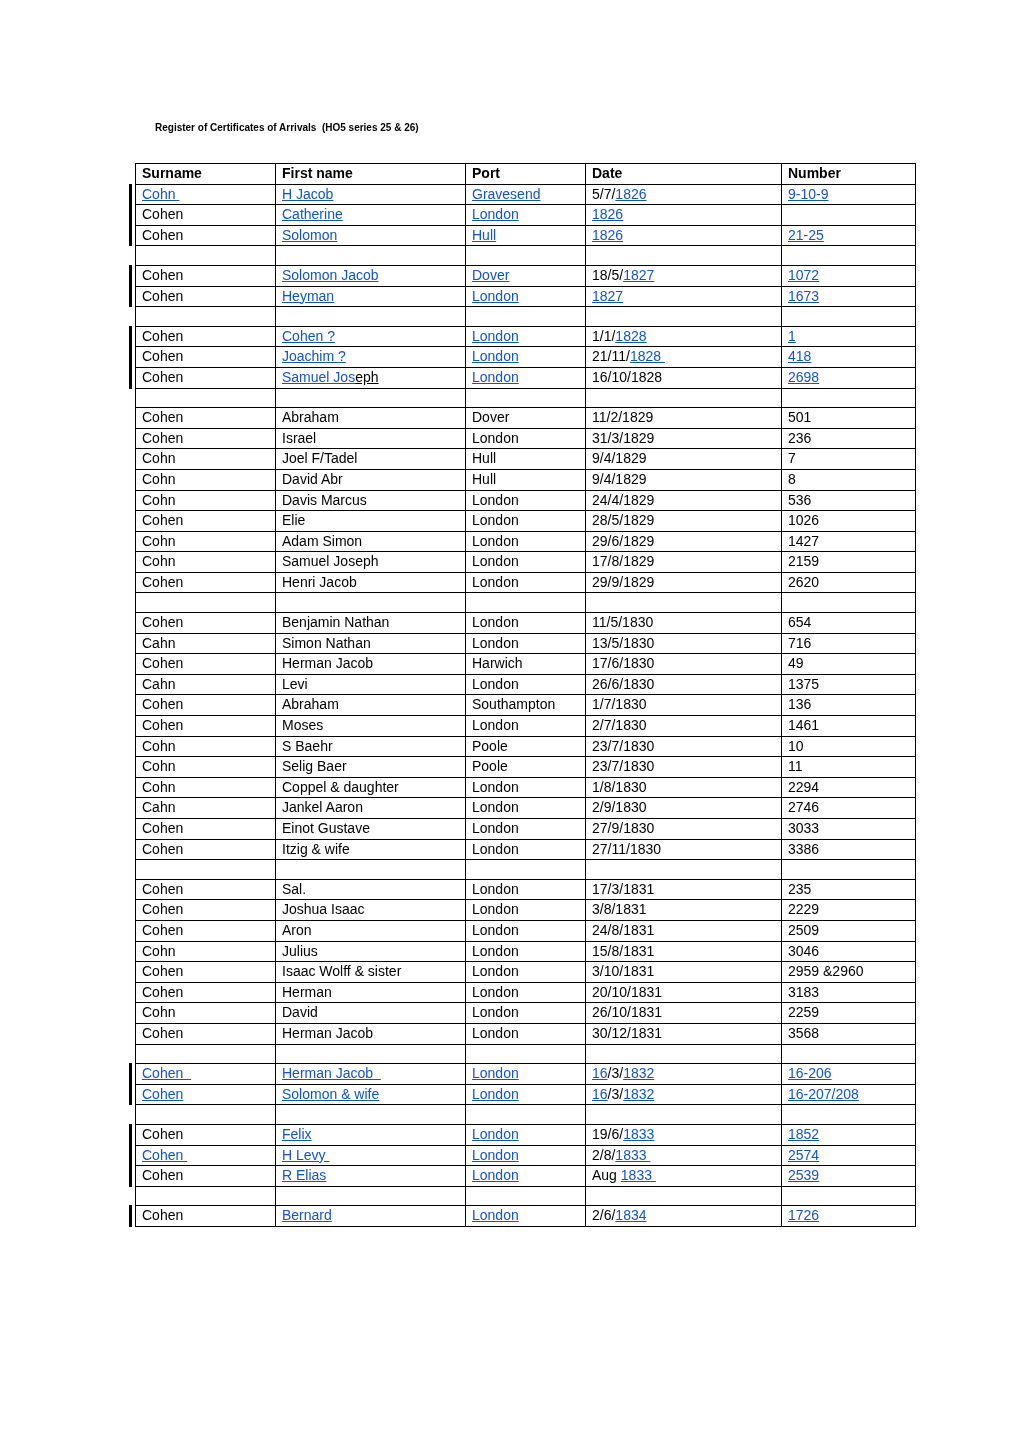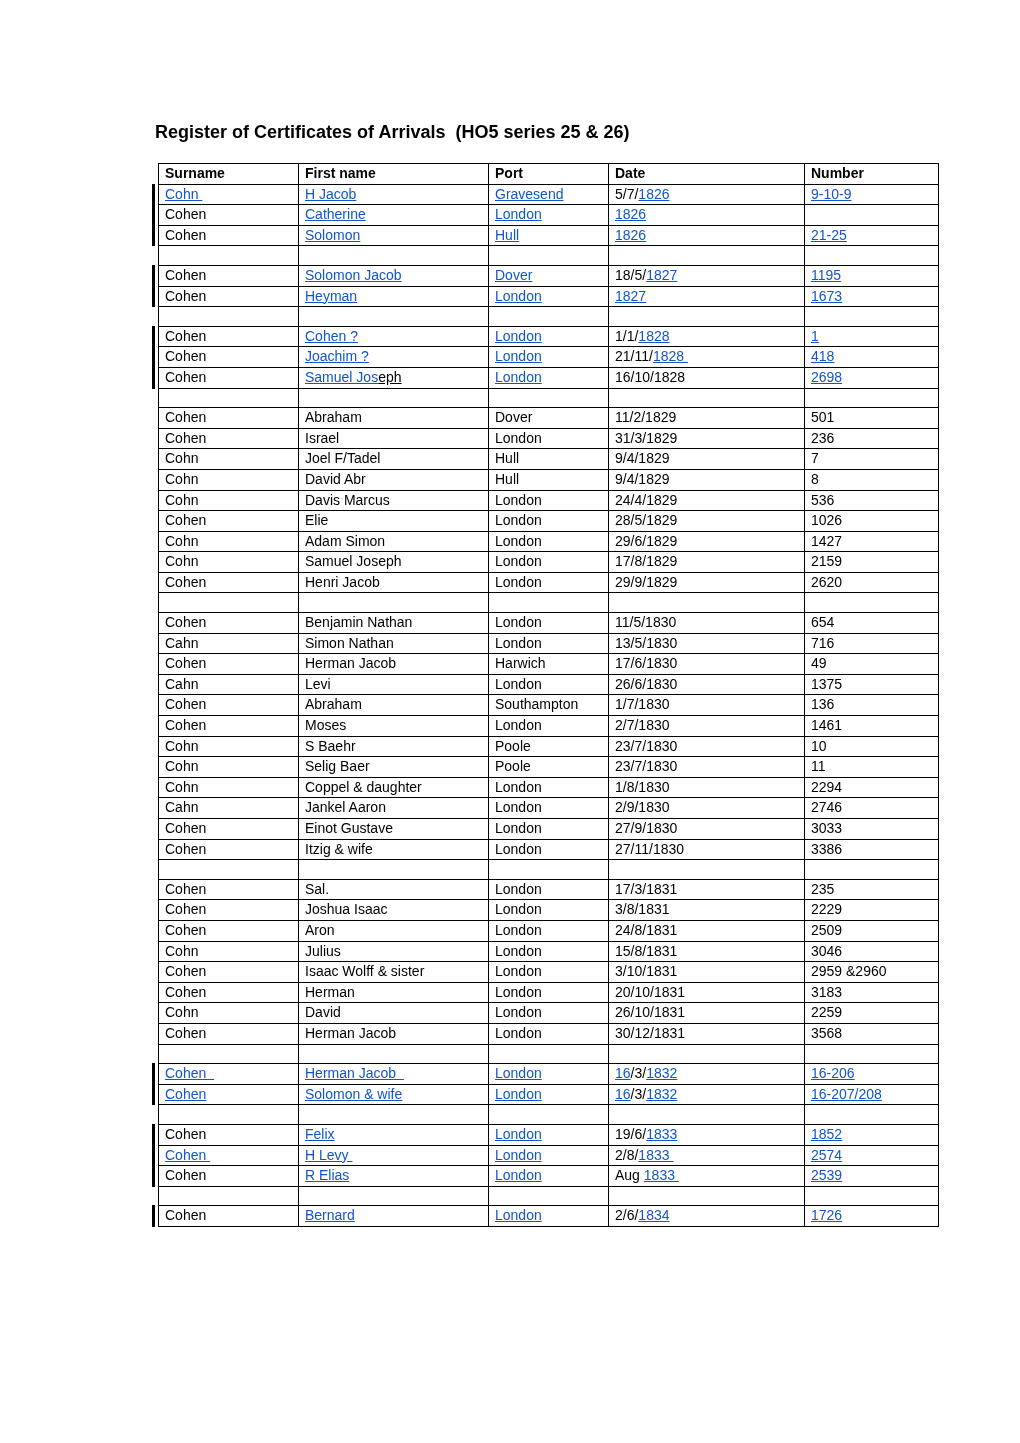--- a/index.html
+++ b/index.html
@@ -10,24 +10,24 @@
     --bg:#FFFFFF;
   }
   *{box-sizing:border-box;margin:0;padding:0;}
   html,body{background:var(--bg);}
   body{
     width:1020px;height:1443px;position:relative;
     font-family:"Liberation Sans",sans-serif;color:var(--text);
   }
   .title{
     position:absolute;left:155px;top:122px;
-    font-size:18px;font-weight:bold;white-space:pre;
+    font-size:10px;font-weight:bold;white-space:pre;
   }
   table.register{
-    position:absolute;left:158px;top:163px;width:780px;
+    position:absolute;left:135px;top:163px;width:780px;
     border-collapse:collapse;table-layout:fixed;padding-left:25px;
   }
   col.c0{width:140px}
   col.c1{width:190px}
   col.c2{width:120px}
   col.c3{width:196px}
   col.c4{width:134px}
   th,td{
     border:1px solid var(--border);
     height:19.6px;line-height:19.6px;
@@ -91,21 +91,21 @@
           <td></td>
           <td></td>
           <td></td>
           <td></td>
         </tr>
         <tr>
           <td><span class="bar"></span><span>Cohen</span></td>
           <td><span class="lnk">Solomon Jacob</span></td>
           <td><span class="lnk">Dover</span></td>
           <td><span>18/5/</span><span class="lnk">1827</span></td>
-          <td><span class="lnk">1195</span></td>
+          <td><span class="lnk">1072</span></td>
         </tr>
         <tr>
           <td><span class="bar"></span><span>Cohen</span></td>
           <td><span class="lnk">Heyman</span></td>
           <td><span class="lnk">London</span></td>
           <td><span class="lnk">1827</span></td>
           <td><span class="lnk">1673</span></td>
         </tr>
         <tr>
           <td></td>

